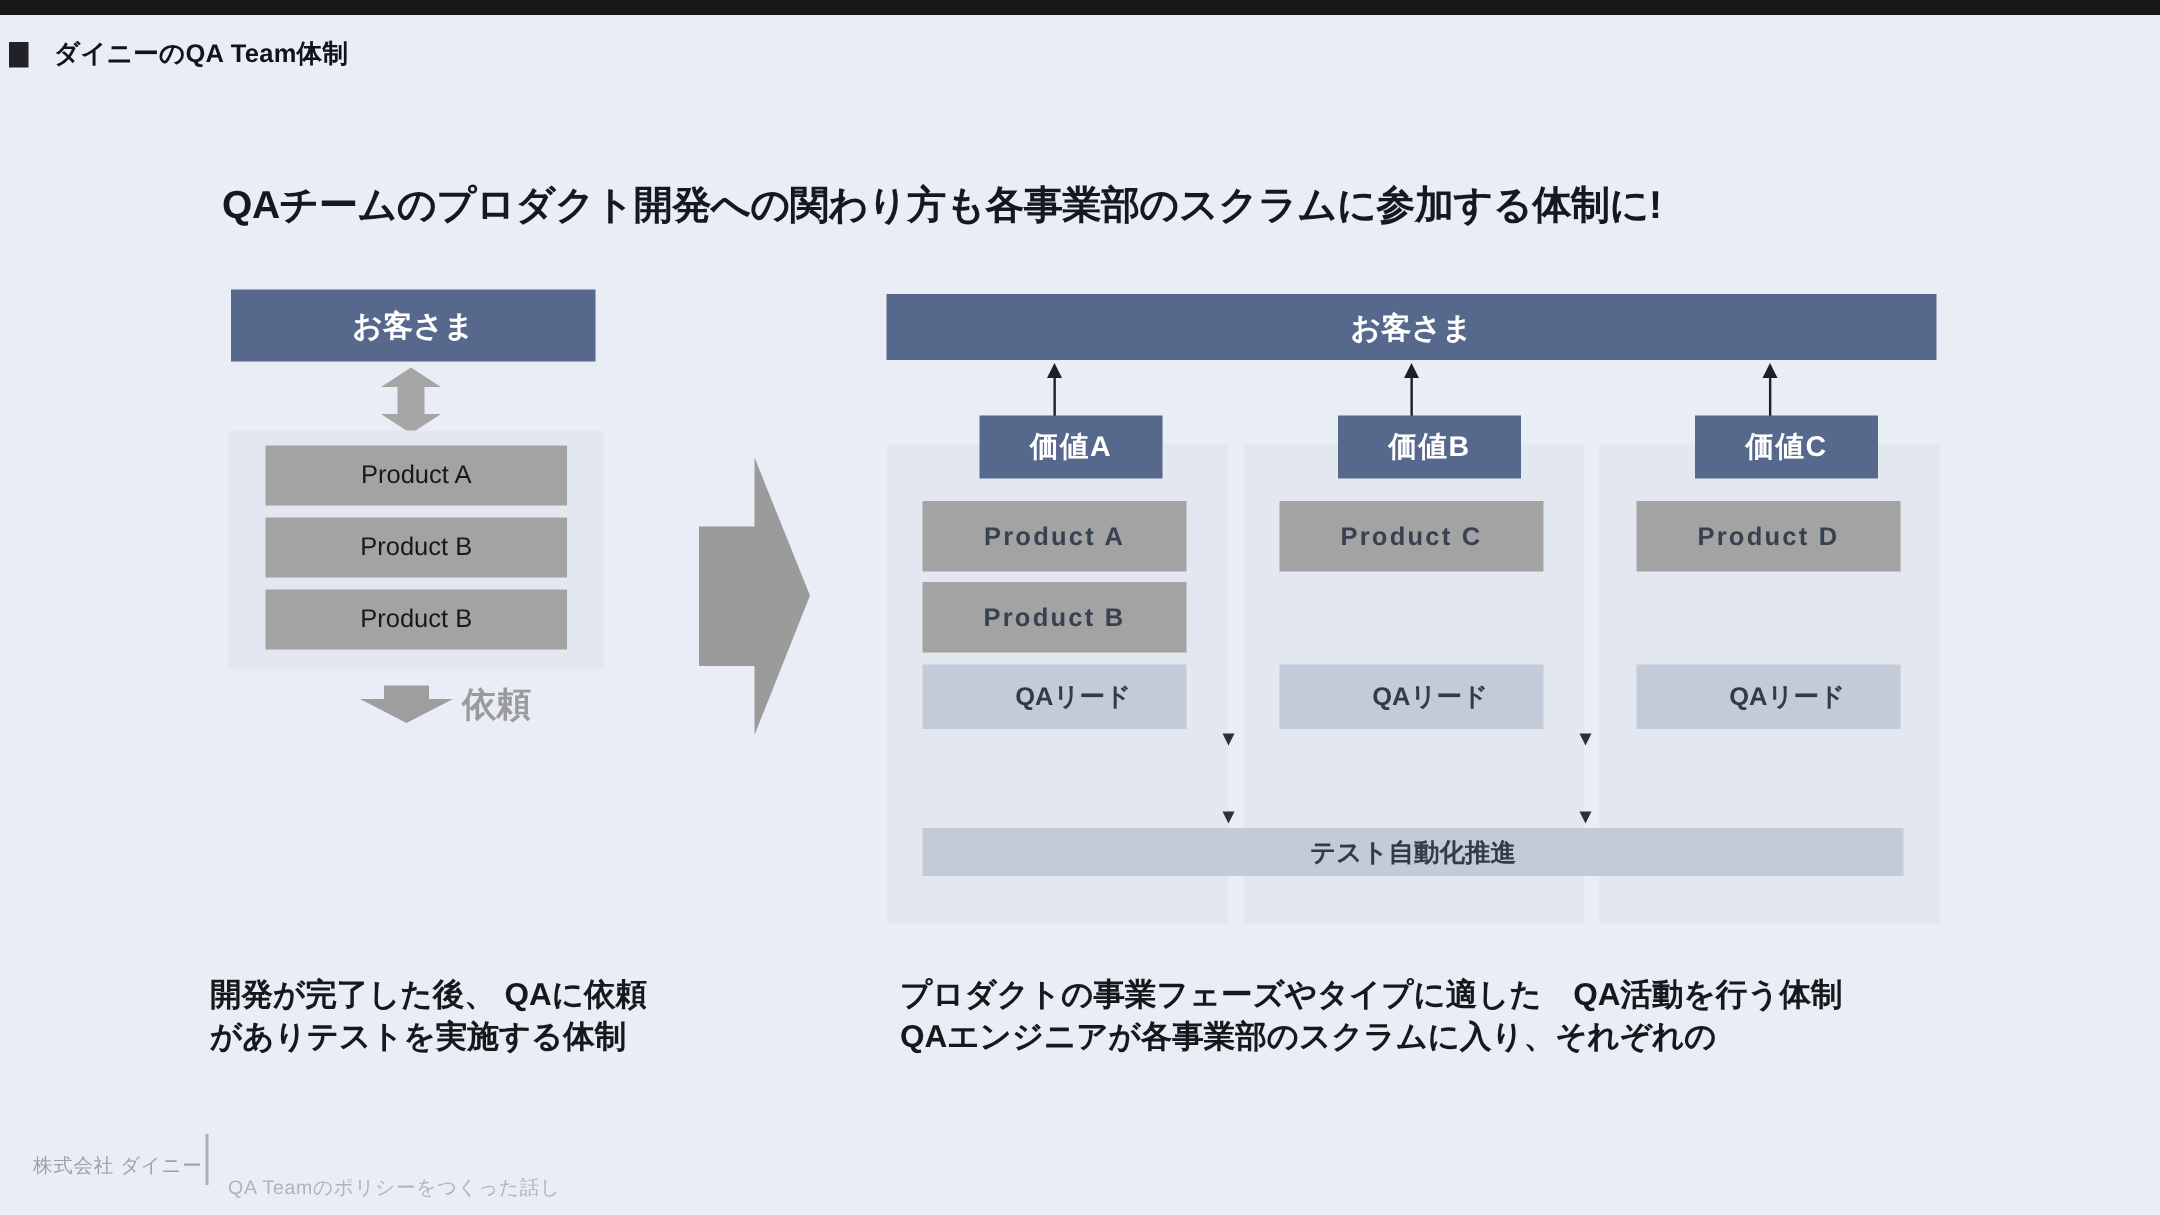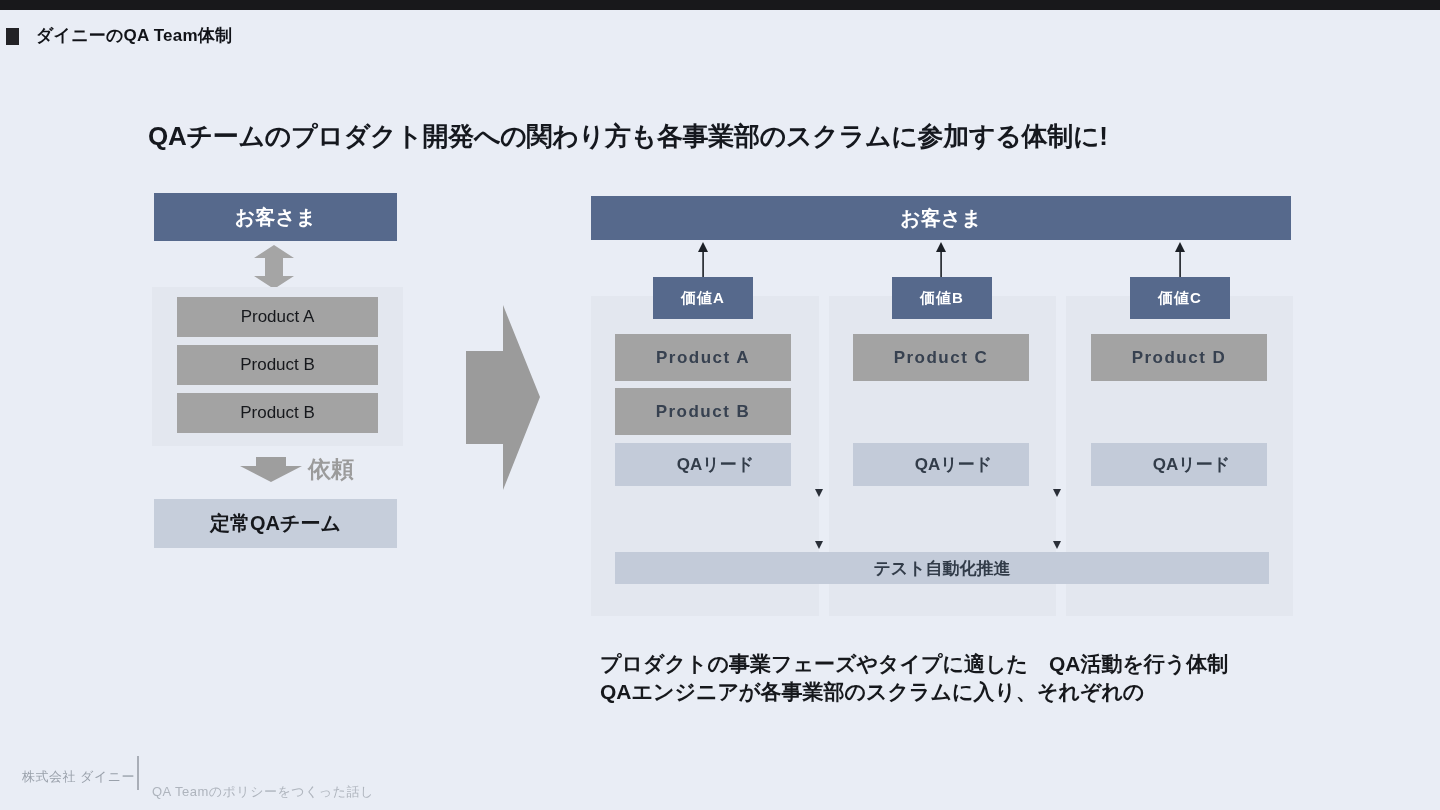--- a/index.html
+++ b/index.html
@@ -23,21 +23,21 @@
 
   
   .l-customer { left: 154px; top: 193px; width: 243px; height: 48px; font-size: 20px; }
   .l-panel { left: 152px; top: 287px; width: 251px; height: 159px; }
   .l-prod { left: 25px; width: 201px; height: 40px; font-size: 17px; position: absolute; }
   .l-qa-team { left: 154px; top: 499px; width: 243px; height: 49px; background: #c6cedb; color: #16181c; font-weight: 800; font-size: 20px; }
   .request-label { left: 308px; top: 454px; font-size: 23px; font-weight: 800; color: #9b9b9b; }
 
   
   .r-customer { left: 591px; top: 196px; width: 700px; height: 44px; font-size: 20px; }
-  .value-box { width: 100px; height: 42px; font-size: 15px; letter-spacing: 1px; }
+  .value-box { width: 122px; height: 42px; font-size: 19px; letter-spacing: 1px; }
   .col-bg { top: 296px; width: 228px; height: 320px; }
   .r-prod { width: 176px; height: 47px; font-size: 17px; font-weight: 700; letter-spacing: 1.5px; color: #374150; }
   .r-lead { width: 176px; height: 43px; font-size: 17px; top: 443px; padding-left: 25px; }
   .span-row { left: 615px; width: 654px; height: 43px; font-size: 17px; }
   .tick { width: 0; height: 0; border-left: 4px solid transparent; border-right: 4px solid transparent; border-top: 8px solid #2a2f38; }
 
   .caption { font-size: 21px; font-weight: 800; color: #16181c; line-height: 28px; }
   .cap-left { left: 140px; top: 650px; }
   .cap-right { left: 600px; top: 650px; }
 
@@ -67,21 +67,20 @@
     <div class="box whitebox l-prod" style="top:10px">Product A</div>
     <div class="box whitebox l-prod" style="top:58px">Product B</div>
     <div class="box whitebox l-prod" style="top:106px">Product B</div>
   </div>
 
   <svg class="abs" style="left:240px;top:456px" width="62" height="27" viewBox="0 0 62 27">
     <polygon points="16,1 46,1 46,10 62,10 31,26 0,10 16,10" fill="#9e9e9e"></polygon>
   </svg>
   <div class="abs request-label">依頼</div>
 
-  <div class="abs box l-qa-team">定常QAチーム</div>
 
   <svg class="abs" style="left:466px;top:305px" width="74" height="185" viewBox="0 0 74 185">
     <polygon points="0,46 37,46 37,0 74,92 37,185 37,139 0,139" fill="#9b9b9b"></polygon>
   </svg>
 
   <div class="abs box slate r-customer">お客さま</div>
 
   <svg class="abs" style="left:696px;top:242px" width="14" height="40" viewBox="0 0 14 40">
     <polygon points="7,0 2,10 12,10" fill="#1c2026"></polygon>
       <rect x="6.3" y="8" width="1.6" height="32" fill="#1c2026"></rect>
@@ -112,20 +111,24 @@
   <div class="abs box lightbox r-lead" style="left:853px">QAリード</div>
   <div class="abs box lightbox r-lead" style="left:1091px">QAリード</div>
 
   <div class="abs tick" style="left:815px;top:489px"></div>
   <div class="abs tick" style="left:1053px;top:489px"></div>
   <div class="abs tick" style="left:815px;top:541px"></div>
   <div class="abs tick" style="left:1053px;top:541px"></div>
 
   <div class="abs box lightbox span-row" style="top:552px;height:32px">テスト自動化推進</div>
 
+  <div class="abs caption cap-left">
+    <div>開発が完了した後、 QAに依頼</div>
+    <div>がありテストを実施する体制</div>
+  </div>
   <div class="abs caption cap-right">
     <div>プロダクトの事業フェーズやタイプに適した　QA活動を行う体制</div>
     <div>QAエンジニアが各事業部のスクラムに入り、それぞれの</div>
   </div>
 
   <div class="abs footer-company">株式会社 ダイニー</div>
   <div class="abs footer-divider"></div>
   <div class="abs footer-title">QA Teamのポリシーをつくった話し</div>
 
 </div>

